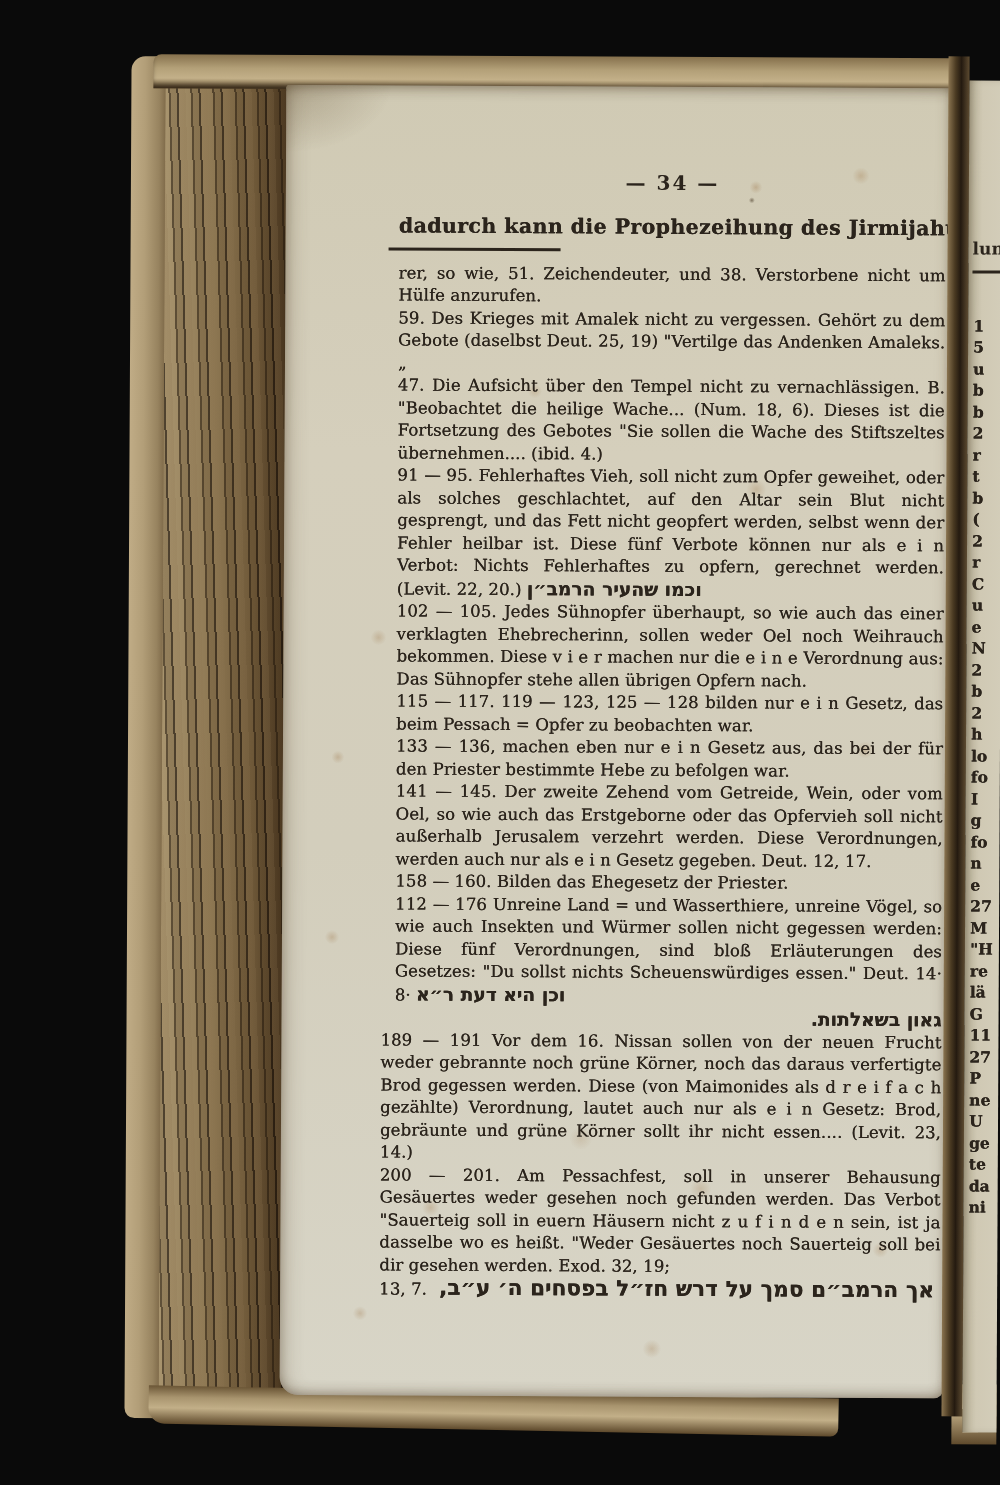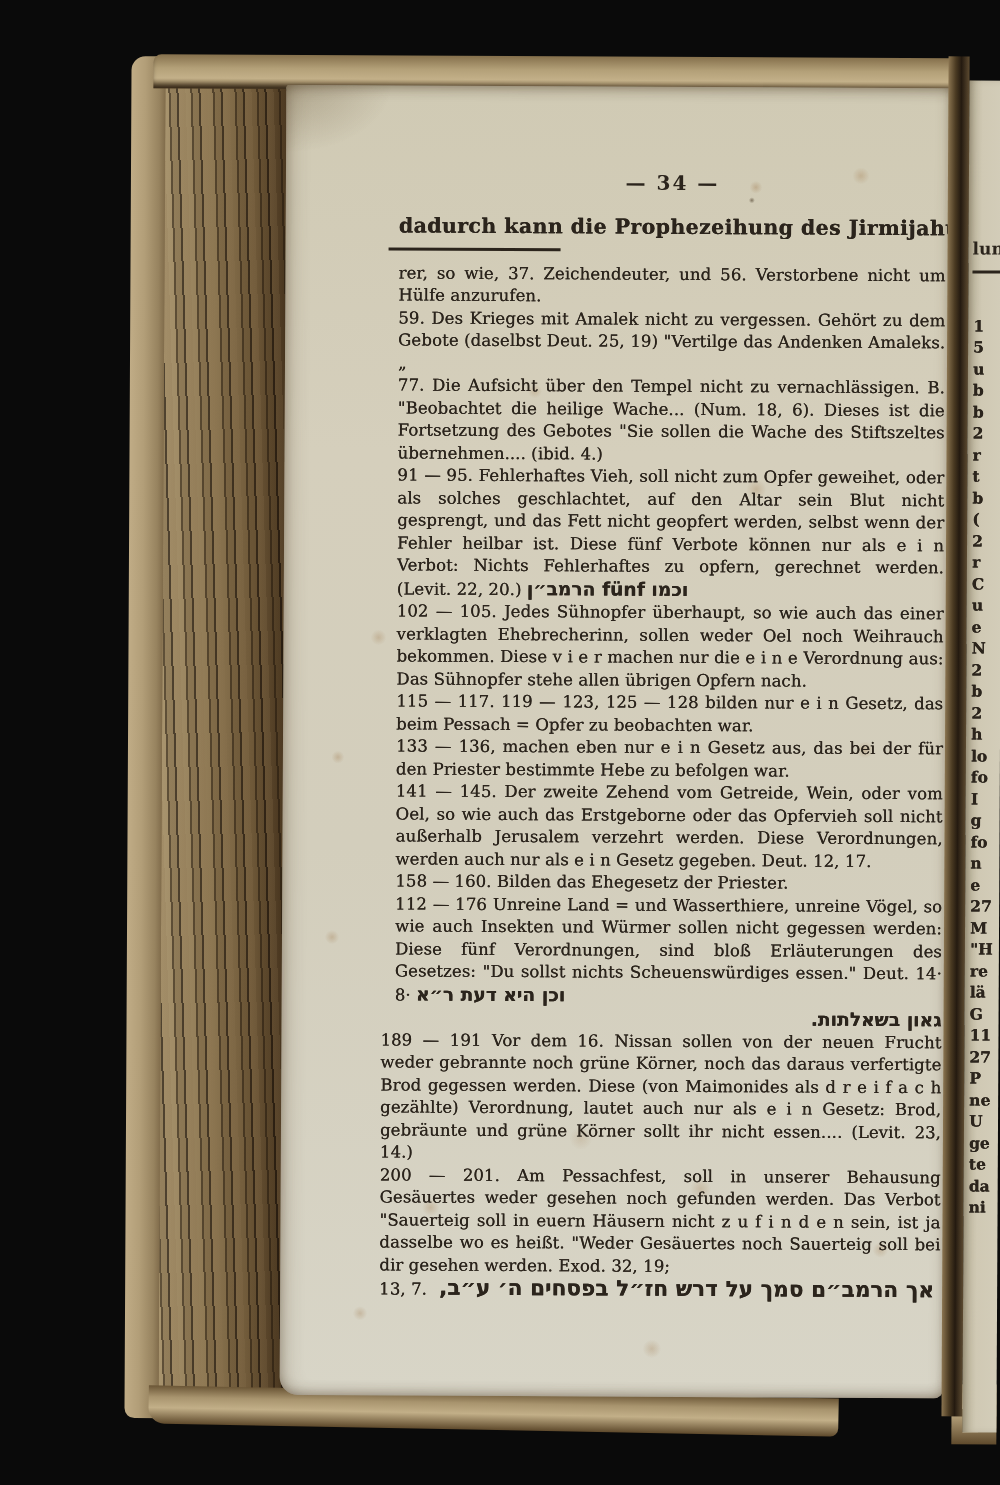--- a/index.html
+++ b/index.html
@@ -131,24 +131,24 @@
     <div class="page">
       <div class="content">
 
         <div class="page-number">— 34 —</div>
 
         <div class="header-line">dadurch kann die Prophezeihung des Jirmijahu in Erfül=</div>
 
         <div class="fn-rule"></div>
 
         <div class="fn-block">
-          <p><span>rer, so wie, 37. Zeichendeuter, und 56. Verstorbene nicht um Hülfe anzurufen.</span></p>
+          <p><span>rer, so wie, 51. Zeichendeuter, und 38. Verstorbene nicht um Hülfe anzurufen.</span></p>
           <p><span>59. Des Krieges mit Amalek nicht zu vergessen. Gehört zu dem Gebote (daselbst Deut. 25, 19) "Vertilge das Andenken Amaleks.„</span></p>
-          <p><span>77. Die Aufsicht über den Tempel nicht zu vernachlässigen. B. "Beobachtet die heilige Wache... (Num. 18, 6). Dieses ist die Fortsetzung des Gebotes "Sie sollen die Wache des Stiftszeltes übernehmen.... (ibid. 4.)</span></p>
-          <p><span>91 — 95. Fehlerhaftes Vieh, soll nicht zum Opfer geweihet, oder als solches geschlachtet, auf den Altar sein Blut nicht gesprengt, und das Fett nicht geopfert werden, selbst wenn der Fehler heilbar ist. Diese fünf Verbote können nur als e i n Verbot: Nichts Fehlerhaftes zu opfern, gerechnet werden. (Levit. 22, 20.)</span> <span class="heb">וכמו fünf הרמב״ן</span></p>
+          <p><span>47. Die Aufsicht über den Tempel nicht zu vernachlässigen. B. "Beobachtet die heilige Wache... (Num. 18, 6). Dieses ist die Fortsetzung des Gebotes "Sie sollen die Wache des Stiftszeltes übernehmen.... (ibid. 4.)</span></p>
+          <p><span>91 — 95. Fehlerhaftes Vieh, soll nicht zum Opfer geweihet, oder als solches geschlachtet, auf den Altar sein Blut nicht gesprengt, und das Fett nicht geopfert werden, selbst wenn der Fehler heilbar ist. Diese fünf Verbote können nur als e i n Verbot: Nichts Fehlerhaftes zu opfern, gerechnet werden. (Levit. 22, 20.)</span> <span class="heb">וכמו שהעיר הרמב״ן</span></p>
           <p><span>102 — 105. Jedes Sühnopfer überhaupt, so wie auch das einer verklagten Ehebrecherinn, sollen weder Oel noch Weihrauch bekommen. Diese v i e r machen nur die e i n e Verordnung aus: Das Sühnopfer stehe allen übrigen Opfern nach.</span></p>
           <p><span>115 — 117. 119 — 123, 125 — 128 bilden nur e i n Gesetz, das beim Pessach = Opfer zu beobachten war.</span></p>
           <p><span>133 — 136, machen eben nur e i n Gesetz aus, das bei der für den Priester bestimmte Hebe zu befolgen war.</span></p>
           <p><span>141 — 145. Der zweite Zehend vom Getreide, Wein, oder vom Oel, so wie auch das Erstgeborne oder das Opfervieh soll nicht außerhalb Jerusalem verzehrt werden. Diese Verordnungen, werden auch nur als e i n Gesetz gegeben. Deut. 12, 17.</span></p>
           <p><span>158 — 160. Bilden das Ehegesetz der Priester.</span></p>
           <p><span>112 — 176 Unreine Land = und Wasserthiere, unreine Vögel, so wie auch Insekten und Würmer sollen nicht gegessen werden: Diese fünf Verordnungen, sind bloß Erläuterungen des Gesetzes: "Du sollst nichts Scheuenswürdiges essen." Deut. 14· 8·</span> <span class="heb">וכן היא דעת ר״א</span><span class="heb-right">גאון בשאלתות.</span></p>
           <p class="outdent"><span>189 — 191 Vor dem 16. Nissan sollen von der neuen Frucht weder gebrannte noch grüne Körner, noch das daraus verfertigte Brod gegessen werden. Diese (von Maimonides als d r e i f a c h gezählte) Verordnung, lautet auch nur als e i n Gesetz: Brod, gebräunte und grüne Körner sollt ihr nicht essen.... (Levit. 23, 14.)</span></p>
           <p class="outdent"><span>200 — 201. Am Pessachfest, soll in unserer Behausung Gesäuertes weder gesehen noch gefunden werden. Das Verbot "Sauerteig soll in euern Häusern nicht z u  f i n d e n sein, ist ja dasselbe wo es heißt. "Weder Gesäuertes noch Sauerteig soll bei dir gesehen werden. Exod. 32, 19;</span></p>
           <div class="last-line">
             <span>13, 7.</span>

